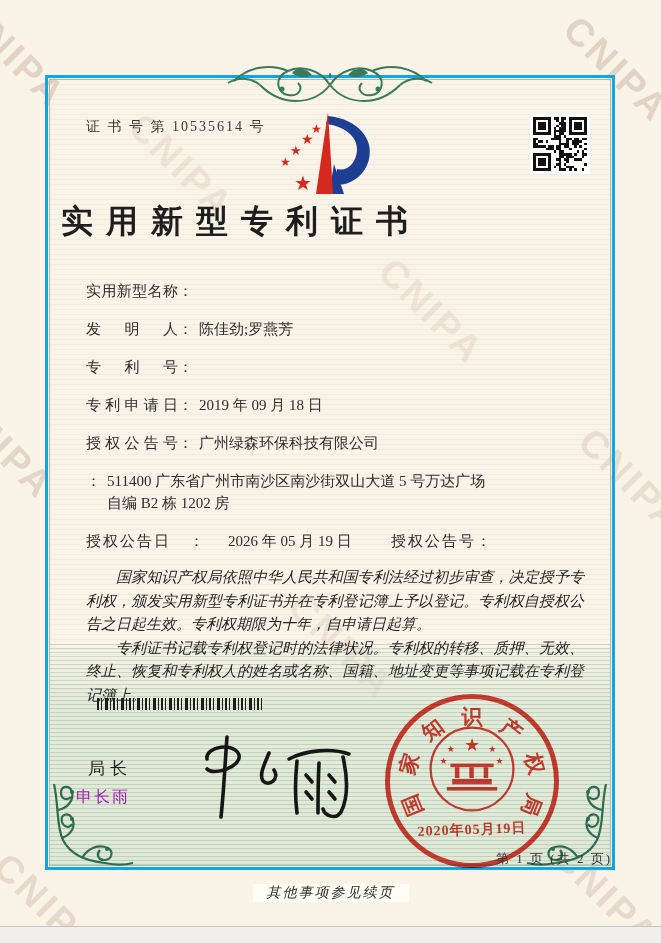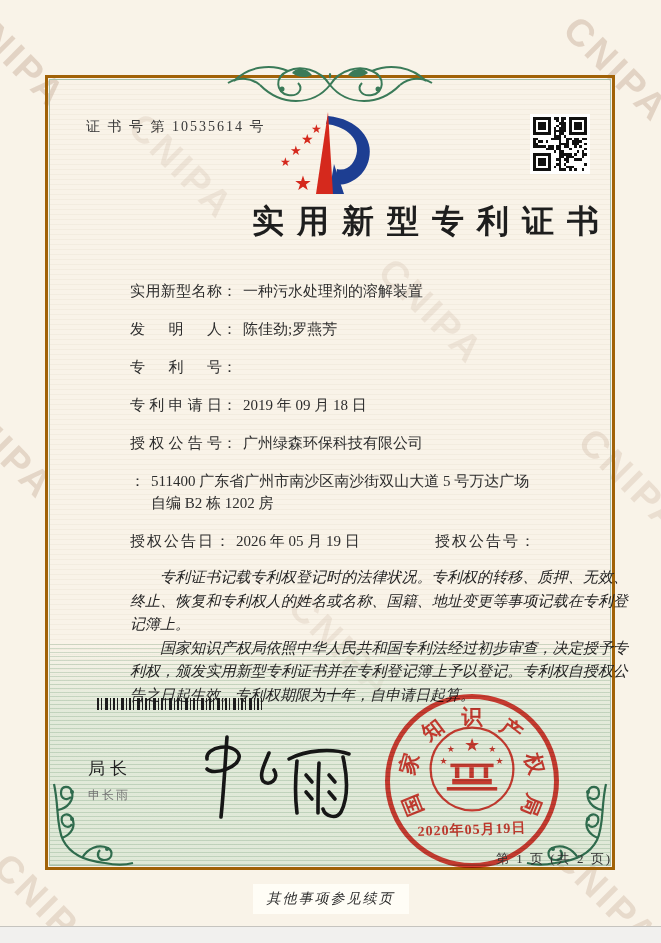--- a/index.html
+++ b/index.html
@@ -4,75 +4,75 @@
 <style>
   html,body{margin:0;padding:0;background:#f9f3e8;}
   .page{position:relative;width:661px;height:943px;background:#f9f3e8;overflow:hidden;
         font-family:"Liberation Serif","DejaVu Serif",serif;}
   
   .wm{position:absolute;font-family:"Liberation Sans","DejaVu Sans",sans-serif;
       font-weight:bold;font-size:38px;letter-spacing:3px;color:#b08c73;
       transform:rotate(45deg);transform-origin:left top;pointer-events:none;white-space:nowrap;}
   
   .frame{position:absolute;left:45px;top:75px;width:570px;height:795px;
-         border:3px solid #a16207;box-sizing:border-box;}
+         border:3px solid #0ea5e9;box-sizing:border-box;}
   .frame-inner-line{position:absolute;inset:1px;border:1px solid #a6bfab;pointer-events:none;}
   .texture{position:absolute;inset:2px;
            background:repeating-linear-gradient(0deg,rgba(190,178,148,0.10) 0 1px,transparent 1px 5px);}
   .wave-zone{position:absolute;left:2px;right:2px;bottom:2px;height:222px;
      background-image:
        repeating-linear-gradient(0deg,rgba(106,150,112,0.28) 0 1px,transparent 1px 4px),
        linear-gradient(180deg,rgba(219,231,213,0) 0,rgba(219,231,213,0.75) 30%,rgba(219,231,213,0.85) 100%);}
   .content{position:absolute;inset:0;}
   
   .orn-top{position:absolute;left:50%;top:-19px;transform:translateX(-50%);}
   .orn-bl{position:absolute;left:1px;bottom:1px;}
   .orn-br{position:absolute;right:1px;bottom:1px;transform:scaleX(-1);}
   
   .cert-no{position:absolute;left:38px;top:40px;font-size:14px;letter-spacing:2px;color:#3a3a3a;}
   .logo{position:absolute;left:50%;top:28px;transform:translateX(-50%);}
   .qr{position:absolute;right:22px;top:36px;width:54px;height:54px;background:#fff;padding:3px;}
-  .title{position:absolute;left:0;right:0;top:122px;text-align:right;font-size:32px;
+  .title{position:absolute;left:0;right:0;top:122px;text-align:left;font-size:32px;
          font-weight:bold;letter-spacing:13px;text-indent:13px;color:#1e1e1e;}
   
-  .fields{position:absolute;left:38px;top:202px;width:505px;font-size:15px;color:#2d2d2d;margin-left:44px;}
+  .fields{position:absolute;left:38px;top:202px;width:505px;font-size:15px;color:#2d2d2d;}
   .f-row{margin-bottom:16px;line-height:22px;display:flex;}
   .f-label{display:inline-block;width:92px;text-align:justify;text-align-last:justify;flex:0 0 92px;}
   .f-colon{flex:0 0 auto;}
   .f-value{margin-left:6px;}
   .grant-row{display:flex;margin-bottom:8px;line-height:22px;}
-  .grant-left{width:305px;display:flex;}
+  .grant-left{width:305px;display:flex;gap:18px;}
   .grant-right{display:flex;align-items:flex-end;}
   .g-label{letter-spacing:2px;}
   
   .paras{margin-top:14px;font-style:italic;text-align:justify;line-height:23.5px;color:#242424;
          width:498px;}
   .paras p{margin:0;text-indent:2em;}
   
   .barcode{position:absolute;left:49px;top:620px;width:168px;height:12px;
     background:repeating-linear-gradient(90deg,#1c1c1c 0 2px,transparent 2px 4px,#1c1c1c 4px 5px,
       transparent 5px 8px,#1c1c1c 8px 11px,transparent 11px 13px,#1c1c1c 13px 14px,transparent 14px 16px);}
   .sig-title{position:absolute;left:40px;top:679px;font-family:"Liberation Sans","DejaVu Sans",sans-serif;
              font-size:17px;letter-spacing:5px;color:#222;}
-  .sig-name{position:absolute;left:40px;top:709px;font-family:"Liberation Sans","DejaVu Sans",sans-serif;
-            font-size:12px;letter-spacing:2px;color:#737373;}
+  .sig-name{position:absolute;left:28px;top:709px;font-family:"Liberation Sans","DejaVu Sans",sans-serif;
+            font-size:16px;letter-spacing:2px;color:#a21caf;}
   .sig-hand{position:absolute;left:145px;top:653px;}
   .page-info{position:absolute;left:0;right:0;top:772px;text-align:right;font-size:13px;
              letter-spacing:2px;color:#333;}
   
   .seal{position:absolute;left:337px;top:616px;width:174px;height:174px;opacity:0.9;
         mix-blend-mode:multiply;}
   .seal-ring{position:absolute;inset:0;border:5px solid #dd2b22;border-radius:50%;box-sizing:border-box;}
   .seal-char{position:absolute;font-size:21px;font-weight:bold;color:#dd2b22;line-height:1;}
   .seal-date{position:absolute;left:0;right:0;top:127px;text-align:center;font-size:14px;
              font-weight:bold;color:#d92a20;transform:rotate(-2deg);letter-spacing:1px;}
   .seal-emblem{position:absolute;left:42px;top:30px;}
   
   .bottom-note{position:absolute;left:50%;top:884px;transform:translateX(-50%);
-               background:#fffdf6;padding:6px 14px;font-size:14px;font-style:italic;
+               background:#fffdf6;padding:0 14px;font-size:14px;font-style:italic;
                letter-spacing:2px;color:#2f2f2f;}
   .page-edge{position:absolute;left:0;right:0;bottom:0;height:16px;background:#f1f0ee;
              border-top:1px solid #c6c4bf;}
 </style>
 </head>
 <body>
 
 <div class="page">
 
   <div id="wm-layer">
@@ -299,21 +299,20 @@
           <rect x="19" y="20" width="1" height="1" fill="#111"></rect>
         </svg>
 
       <div class="title">实用新型专利证书</div>
 
       <div class="fields">
         <div id="field-rows">
   <div class="f-row">
     <span class="f-label">实用新型名称</span>
               <span class="f-colon">：</span>
-    <span class="f-value">一种污水处理剂的溶解装置</span>
   </div>
 
   <div class="f-row">
     <span class="f-label">发明人</span>
               <span class="f-colon">：</span>
     <span class="f-value">陈佳劲;罗燕芳</span>
   </div>
 
   <div class="f-row">
     <span class="f-label">专利号</span>
@@ -344,22 +343,22 @@
               <span>：</span>
             <span class="f-value">2026 年 05 月 19 日</span>
           </div>
           <div class="grant-right">
             <span class="g-label">授权公告号</span>
               <span>：</span>
           </div>
         </div>
 
         <div class="paras" id="paras">
+            <p>国家知识产权局依照中华人民共和国专利法经过初步审查，决定授予专利权，颁发实用新型专利证书并在专利登记簿上予以登记。专利权自授权公告之日起生效。专利权期限为十年，自申请日起算。</p>
             <p>专利证书记载专利权登记时的法律状况。专利权的转移、质押、无效、终止、恢复和专利权人的姓名或名称、国籍、地址变更等事项记载在专利登记簿上。</p>
-            <p>国家知识产权局依照中华人民共和国专利法经过初步审查，决定授予专利权，颁发实用新型专利证书并在专利登记簿上予以登记。专利权自授权公告之日起生效。专利权期限为十年，自申请日起算。</p>
           </div>
       </div>
 
       <div class="barcode"></div>
 
       <div class="sig-title">局长</div>
       <div class="sig-name">申长雨</div>
 
       <svg class="sig-hand" width="170" height="92" viewBox="0 0 170 92">
         <g stroke="#161616" stroke-width="3.6" fill="none" stroke-linecap="round" stroke-linejoin="round">

